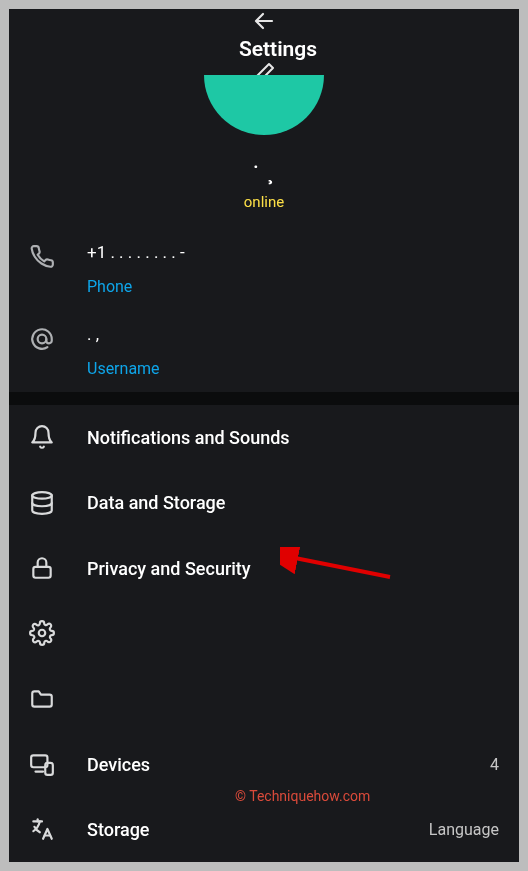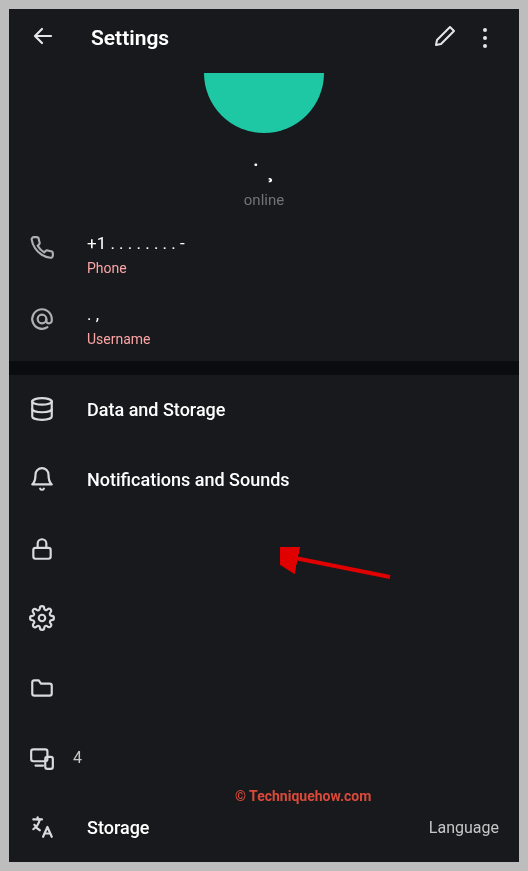--- a/index.html
+++ b/index.html
@@ -17,20 +17,21 @@
       background: #18191c;
       color: #fff;
       display: flex;
       flex-direction: column;
     }
     .header {
       display: flex;
       align-items: center;
       height: 60px;
       padding: 0 14px;
+      flex-direction: column;
     }
     .header .title {
       flex: 1;
       font-size: 21px;
       font-weight: 600;
       margin-left: 28px;
     }
     .icon-btn {
       width: 40px; height: 40px;
       display: flex; align-items: center; justify-content: center;
@@ -49,38 +50,38 @@
       background: #1ec8a5;
       border-radius: 0 0 60px 60px;
       margin-top: 6px;
     }
     .profile-name {
       font-size: 20px; font-weight: 600; margin-top: 26px;
       color: #fff; letter-spacing: 2px;
     }
     .profile-status {
       font-size: 15px;
-      color: #737373;
+      color: #fde047;
       margin-top: 8px;
-      margin-bottom: 0;
+      margin-bottom: 7px;
     }
     .info-row {
       display: flex; align-items: flex-start;
       padding: 14px 20px 14px 20px;
     }
     .info-row .lead-icon {
       width: 44px;
       display: flex; align-items: flex-start; justify-content: flex-start;
       color: #aeb0b3;
       padding-top: 2px;
     }
     .info-row .lead-icon svg { width: 26px; height: 26px; }
     .info-text { padding-left: 14px; }
     .info-value { font-size: 17px; color: #fff; }
-    .info-label { font-size: 14px; color: #fca5a5; margin-top: 7px; }
+    .info-label { font-size: 16px; color: #0ea5e9; margin-top: 15px; }
     .divider {
       height: 14px;
       background: #0b0c0d;
     }
     .menu-row {
       display: flex; align-items: center;
       height: 72px;
       padding: 0 20px;
       cursor: pointer;
       position: relative;
@@ -107,21 +108,21 @@
       left: 280px;
       top: 547px;
       pointer-events: none;
     }
     .watermark {
       position: absolute;
       left: 235px;
       top: 788px;
       font-size: 14px;
       color: #d94a3a;
-      font-weight: 700;
+      font-weight: 400;
       pointer-events: none;
     }
   </style>
 </head>
 <body>
 
 <div class="frame">
 
   <div class="header">
     <div class="icon-btn">
@@ -178,45 +179,46 @@
       <div class="info-value">      . ,</div>
       <div class="info-label">Username</div>
     </div>
   </div>
 
   <div class="divider"></div>
 
   <div class="menu-row">
     <div class="lead-icon">
       <svg viewBox="0 0 24 24" fill="none" stroke="currentColor" stroke-width="2" stroke-linecap="round" stroke-linejoin="round">
+          <path d="M18 8a6 6 0 0 0-12 0c0 7-3 9-3 9h18s-3-2-3-9"></path>
+          <path d="M13.7 21a2 2 0 0 1-3.4 0"></path>
+        </svg>
+    </div>
+    <div class="menu-label">Notifications and Sounds</div>
+  </div>
+
+  <div class="menu-row">
+    <div class="lead-icon">
+      <svg viewBox="0 0 24 24" fill="none" stroke="currentColor" stroke-width="2" stroke-linecap="round" stroke-linejoin="round">
           <ellipse cx="12" cy="5" rx="9" ry="3"></ellipse>
           <path d="M21 12c0 1.7-4 3-9 3s-9-1.3-9-3"></path>
           <path d="M3 5v14c0 1.7 4 3 9 3s9-1.3 9-3V5"></path>
         </svg>
     </div>
     <div class="menu-label">Data and Storage</div>
   </div>
 
   <div class="menu-row">
     <div class="lead-icon">
       <svg viewBox="0 0 24 24" fill="none" stroke="currentColor" stroke-width="2" stroke-linecap="round" stroke-linejoin="round">
-          <path d="M18 8a6 6 0 0 0-12 0c0 7-3 9-3 9h18s-3-2-3-9"></path>
-          <path d="M13.7 21a2 2 0 0 1-3.4 0"></path>
-        </svg>
-    </div>
-    <div class="menu-label">Notifications and Sounds</div>
-  </div>
-
-  <div class="menu-row">
-    <div class="lead-icon">
-      <svg viewBox="0 0 24 24" fill="none" stroke="currentColor" stroke-width="2" stroke-linecap="round" stroke-linejoin="round">
           <rect x="4" y="11" width="16" height="10" rx="2"></rect>
           <path d="M8 11V7a4 4 0 0 1 8 0v4"></path>
         </svg>
     </div>
+    <div class="menu-label">Privacy and Security</div>
   </div>
 
   <div class="menu-row">
     <div class="lead-icon">
       <svg viewBox="0 0 24 24" fill="none" stroke="currentColor" stroke-width="2" stroke-linecap="round" stroke-linejoin="round">
           <circle cx="12" cy="12" r="3"></circle>
           <path d="M19.4 15a1.7 1.7 0 0 0 .3 1.8l.1.1a2 2 0 1 1-2.8 2.8l-.1-.1a1.7 1.7 0 0 0-1.8-.3 1.7 1.7 0 0 0-1 1.5V21a2 2 0 1 1-4 0v-.1a1.7 1.7 0 0 0-1-1.5 1.7 1.7 0 0 0-1.8.3l-.1.1a2 2 0 1 1-2.8-2.8l.1-.1a1.7 1.7 0 0 0 .3-1.8 1.7 1.7 0 0 0-1.5-1H3a2 2 0 1 1 0-4h.1a1.7 1.7 0 0 0 1.5-1 1.7 1.7 0 0 0-.3-1.8l-.1-.1a2 2 0 1 1 2.8-2.8l.1.1a1.7 1.7 0 0 0 1.8.3H9a1.7 1.7 0 0 0 1-1.5V3a2 2 0 1 1 4 0v.1a1.7 1.7 0 0 0 1 1.5 1.7 1.7 0 0 0 1.8-.3l.1-.1a2 2 0 1 1 2.8 2.8l-.1.1a1.7 1.7 0 0 0-.3 1.8V9c.3.6.9 1 1.5 1H21a2 2 0 1 1 0 4h-.1a1.7 1.7 0 0 0-1.5 1z"></path>
         </svg>
     </div>
   </div>
@@ -230,20 +232,21 @@
   </div>
 
   <div class="menu-row">
     <div class="lead-icon">
       <svg viewBox="0 0 24 24" fill="none" stroke="currentColor" stroke-width="2" stroke-linecap="round" stroke-linejoin="round">
           <rect x="2" y="4" width="15" height="11" rx="2"></rect>
           <line x1="6" y1="19" x2="13" y2="19"></line>
           <rect x="15" y="11" width="7" height="11" rx="2"></rect>
         </svg>
     </div>
+    <div class="menu-label">Devices</div>
     <div class="menu-tail">4</div>
   </div>
 
   <div class="menu-row">
     <div class="lead-icon">
       <svg viewBox="0 0 24 24" fill="none" stroke="currentColor" stroke-width="2" stroke-linecap="round" stroke-linejoin="round">
           <path d="M4 5h8"></path>
           <path d="M8 3v2"></path>
           <path d="M10 5c-1 4-3 7-6 9"></path>
           <path d="M5 10c1 2 3 4 5 5"></path>

